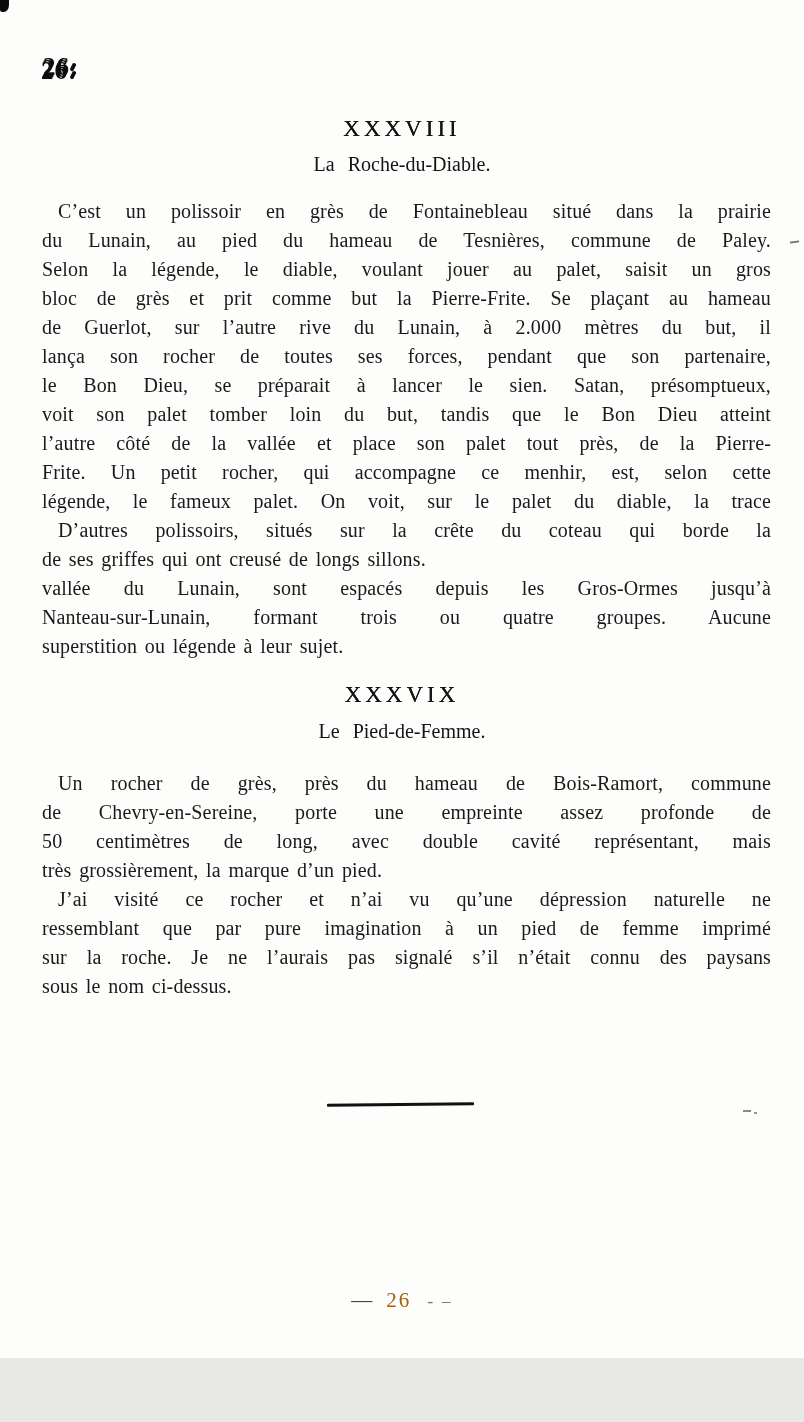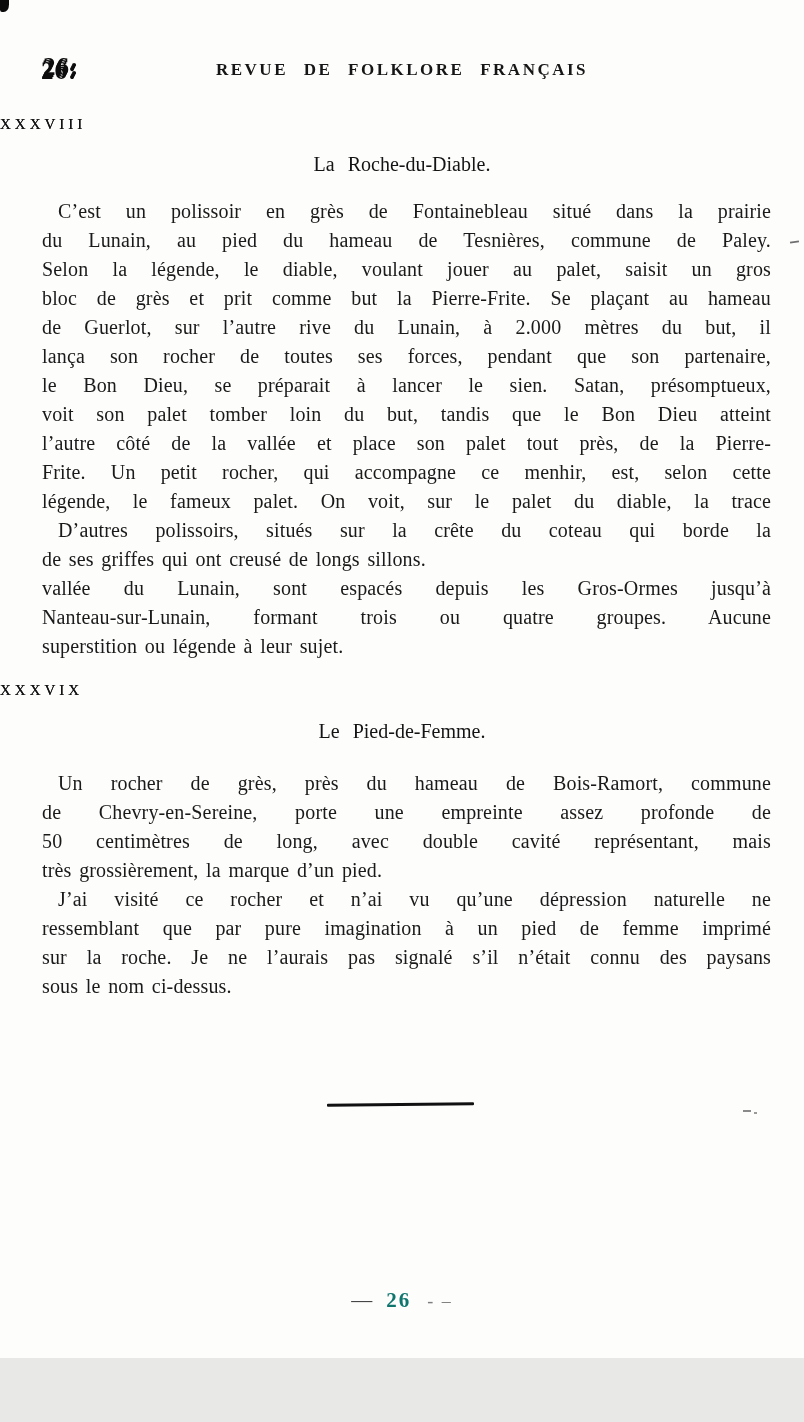--- a/index.html
+++ b/index.html
@@ -54,21 +54,22 @@
     font-weight: bold;
     letter-spacing: 2.5px;
     word-spacing: 9px;
     color: #161616;
   }
 
   
   .section-number {
     position: absolute;
     left: 0; width: 100%;
-    font-size: 15px;
+    text-align: center;
+    font-size: 23px;
     letter-spacing: 4px;
     color: #141414;
     text-shadow: 0 0 0.5px #141414;
   }
   .section-title {
     position: absolute;
     left: 0; width: 100%;
     text-align: center;
     font-size: 20px;
     font-weight: normal;
@@ -113,36 +114,35 @@
   }
   .footer-pagenum {
     position: absolute;
     left: 0; top: 1288px;
     width: 100%;
     text-align: center;
     font-size: 21px;
     color: #2b2b2b;
   }
   .footer-pagenum .dash-left  { color: #3a3a3a; margin-right: 14px; }
-  .footer-pagenum .num        { color: #0f766e; letter-spacing: 2px; font-weight: bold; }
+  .footer-pagenum .num        { color: #a16207; letter-spacing: 2px; }
   .footer-pagenum .dash-right { color: #7d7d7d; margin-left: 16px; font-size: 18px; letter-spacing: 2px; }
 </style>
 </head>
 <body>
 
 <div class="page">
 
   <div class="corner-blob"></div>
   <div class="artifact-dash a1"></div>
   <div class="artifact-dash a2"></div>
   <div class="artifact-dash a2b"></div>
   <div class="artifact-dash a3"></div>
 
   <div class="stamp">26:</div>
-  <div class="journal-title">REVUE DE FOLKLORE FRANÇAIS</div>
 
   <div class="section-number" id="sec0-number">XXXVIII</div>
   <div class="section-title" id="sec0-title">La Roche-du-Diable.</div>
   <div class="paragraphs" id="sec0-paragraphs">
       <div class="pline first">C’est un polissoir en grès de Fontainebleau situé dans la prairie</div>
       <div class="pline">du Lunain, au pied du hameau de Tesnières, commune de Paley.</div>
       <div class="pline">Selon la légende, le diable, voulant jouer au palet, saisit un gros</div>
       <div class="pline">bloc de grès et prit comme but la Pierre-Frite. Se plaçant au hameau</div>
       <div class="pline">de Guerlot, sur l’autre rive du Lunain, à 2.000 mètres du but, il</div>
       <div class="pline">lança son rocher de toutes ses forces, pendant que son partenaire,</div>

